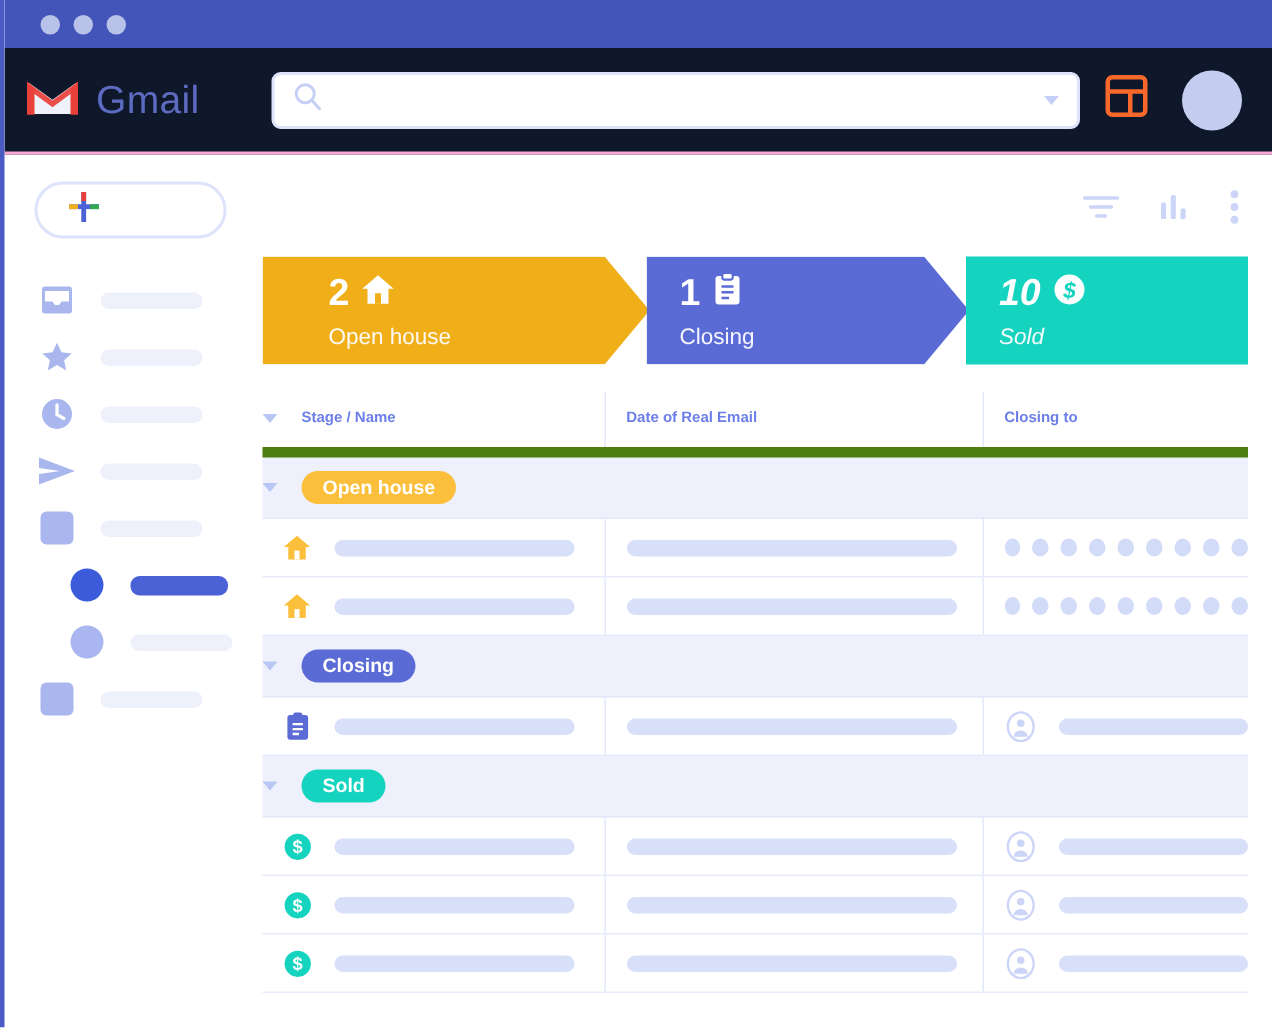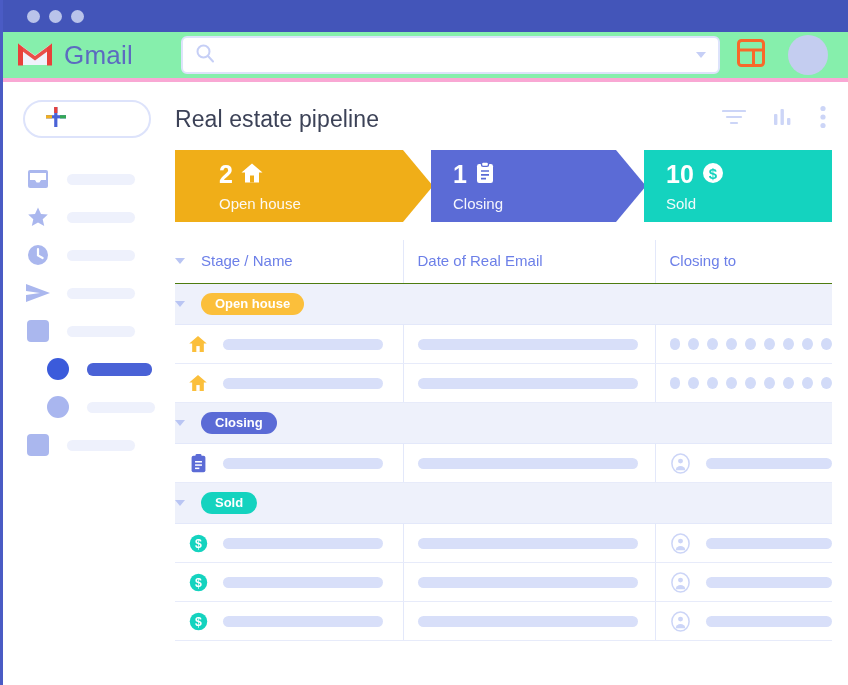--- a/index.html
+++ b/index.html
@@ -17,22 +17,22 @@
     overflow:hidden;
   }
   
   .titlebar{
     height:32px;background:#4355b9;display:flex;align-items:center;
     padding-left:24px;box-sizing:border-box;
   }
   .dot{width:13px;height:13px;border-radius:50%;background:#b9c3ea;margin-right:9px;}
   
   .gheader{
-    height:50px;display:flex;align-items:center;
-    background:#86efac;border-bottom:4px solid #f9a8d4;
+    height:71px;display:flex;align-items:center;
+    background:#0f172a;border-bottom:2px solid #f9a8d4;
     padding:0 20px 0 14px;box-sizing:border-box;
   }
   .logo-wrap{display:flex;align-items:center;gap:11px;width:150px;flex:none;}
   .gmail-text{
     color:#5c6bc0;font-size:26px;letter-spacing:.2px;font-weight:400;
   }
   .searchbar{
     flex:1;height:38px;border:2px solid #dde3fb;border-radius:6px;
     display:flex;align-items:center;padding:0 12px;box-sizing:border-box;
     background:#fff;margin:0 16px 0 14px;max-width:545px;
@@ -78,29 +78,29 @@
   .stage.s1{background:#f0ae18;flex:0 0 258px;
     clip-path:polygon(0 0, calc(100% - 30px) 0, 100% 50%, calc(100% - 30px) 100%, 0 100%);}
   .stage.s2{background:#5b6bd6;flex:0 0 215px;margin-left:-2px;
     clip-path:polygon(0 0, calc(100% - 30px) 0, 100% 50%, calc(100% - 30px) 100%, 0 100%);}
   .stage.s3{background:#14d3bf;flex:1;margin-left:-2px;}
   .stage .count{
     font-size:25px;font-weight:700;line-height:1;display:flex;align-items:center;gap:7px;
   }
   .stage .sname{font-size:15px;margin-top:6px;color:#fdfdff;opacity:.95;}
   .stage.s2 .inner{padding-left:22px;}
-  .stage.s3 .inner{padding-left:22px;}
+  .stage.s3 .inner{padding-left:22px;font-style:italic;}
   
   .table{width:100%;border-collapse:collapse;table-layout:fixed;}
   .table col.c1{width:228px;}
   .table col.c2{width:252px;}
   .table col.c3{width:auto;}
   .table th{
-    text-align:left;font-size:15px;font-weight:400;color:#6c7fe8;
-    padding:12px 0 14px 0;border-bottom:1px solid #4d7c0f;
+    text-align:left;font-size:10px;font-weight:700;color:#6c7fe8;
+    padding:12px 0 14px 0;border-bottom:7px solid #4d7c0f;
   }
   .th-inner{display:flex;align-items:center;}
   .caret{
     width:0;height:0;border-left:5px solid transparent;border-right:5px solid transparent;
     border-top:6px solid #b9c5f3;margin-right:16px;flex:none;
   }
   .table td{padding:0;border-bottom:1px solid #e7ebfa;height:38px;vertical-align:middle;}
   .vline{border-left:1px solid #e3e8fa;}
   .grouprow td{background:#eef1fb;height:40px;border-bottom:1px solid #e3e8fa;}
   .group-inner{display:flex;align-items:center;padding-left:0;}
@@ -241,21 +241,20 @@
         <span class="nav-icon">
             <span class="sq"></span>
           </span>
         <span class="nav-bar"></span>
       </div>
     </div>
 
     <div class="main">
 
       <div class="main-head">
-        <div class="page-title">Real estate pipeline</div>
         <div class="head-icons">
           <span>
             <svg width="24" height="18" viewBox="0 0 24 18">
               <line x1="1" y1="3" x2="23" y2="3" stroke="#ccd5f7" stroke-width="2.2" stroke-linecap="round"></line>
               <line x1="5" y1="9" x2="19" y2="9" stroke="#ccd5f7" stroke-width="2.2" stroke-linecap="round"></line>
               <line x1="9" y1="15" x2="15" y2="15" stroke="#ccd5f7" stroke-width="2.2" stroke-linecap="round"></line>
             </svg>
           </span>
           <span>
             <svg width="22" height="20" viewBox="0 0 22 20">

